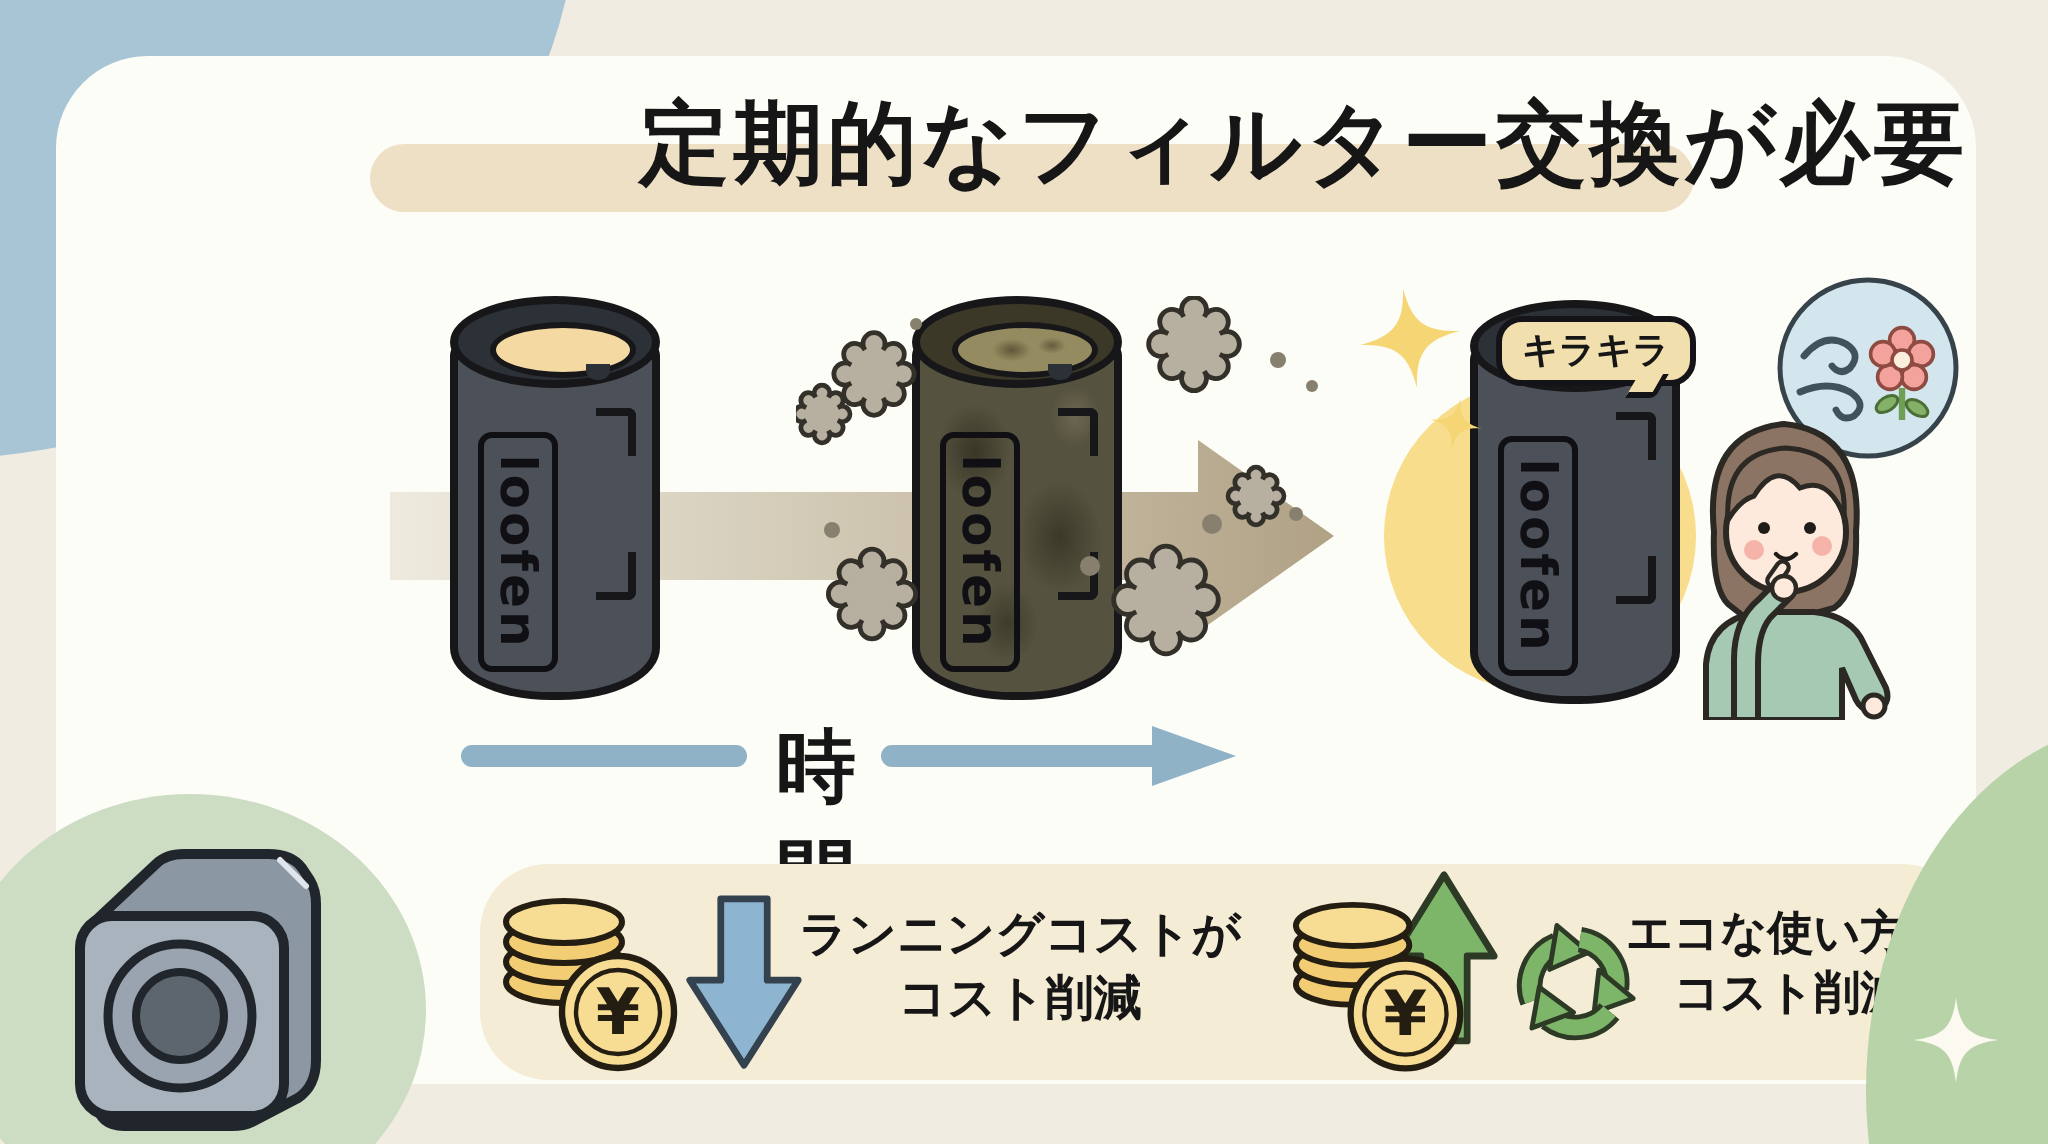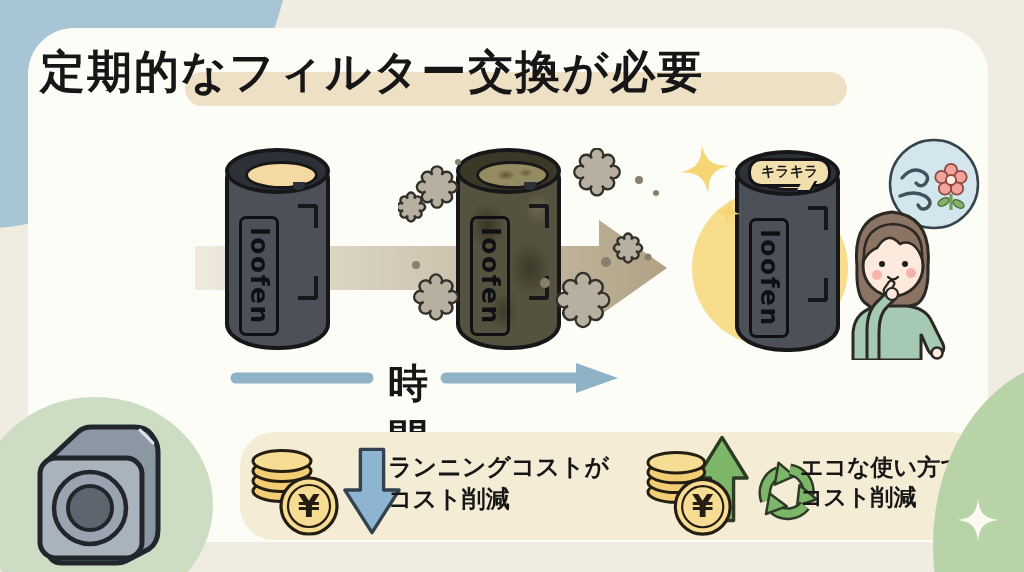--- a/index.html
+++ b/index.html
@@ -6,21 +6,21 @@
   #stage{position:relative;width:1024px;height:572px;overflow:hidden;
          font-family:"DejaVu Sans",sans-serif;color:#161616;}
   .abs{position:absolute;}
   
   .bg-blue{left:-370px;top:-350px;width:660px;height:580px;border-radius:50%;background:#a8c5d6;z-index:0;}
   .card{left:28px;top:28px;width:960px;height:514px;border-radius:46px;background:#fdfdf8;z-index:1;}
   .bg-green-left{left:-23px;top:397px;width:236px;height:216px;border-radius:50%;background:#cdddc3;z-index:2;}
   .bg-green-right{left:933px;top:360px;width:284px;height:370px;border-radius:50%;background:#b9d3a8;z-index:6;}
   
   .title-highlight{left:185px;top:72px;width:662px;height:34px;border-radius:17px;background:#eee0c4;z-index:2;}
-  .title{left:40px;top:42px;width:944px;text-align:left;font-size:45px;font-weight:800;
+  .title{left:40px;top:42px;width:944px;text-align:right;font-size:45px;font-weight:800;
          letter-spacing:2px;z-index:3;white-space:nowrap;}
   
   .aging-arrow{left:195px;top:216px;z-index:3;}
   .yellow-circle{left:692px;top:190px;width:156px;height:156px;border-radius:50%;background:#f8dd8d;z-index:3;}
   
   .filter{position:absolute;width:105px;height:202px;z-index:4;}
   .f-body{position:absolute;left:0;top:22px;width:105px;height:180px;box-sizing:border-box;
           background:#4c5058;border:4px solid #17171a;
           border-radius:8px 8px 50px 50px / 8px 8px 26px 26px;}
   .f-rim{position:absolute;left:0;top:0;width:105px;height:46px;box-sizing:border-box;
@@ -41,31 +41,31 @@
       radial-gradient(26px 34px at 28% 30%,rgba(28,26,14,.5),rgba(0,0,0,0) 70%),
       radial-gradient(30px 40px at 72% 55%,rgba(28,26,14,.45),rgba(0,0,0,0) 70%),
       radial-gradient(22px 28px at 45% 80%,rgba(28,26,14,.4),rgba(0,0,0,0) 70%),
       radial-gradient(18px 22px at 80% 20%,rgba(210,200,160,.18),rgba(0,0,0,0) 70%);}
   .filter.dirty .f-rim{background:#3c3828;}
   .filter.dirty .f-hole{background-color:#958b60;background-image:
       radial-gradient(14px 8px at 40% 50%,rgba(40,36,18,.5),rgba(0,0,0,0) 70%),
       radial-gradient(10px 6px at 70% 40%,rgba(40,36,18,.45),rgba(0,0,0,0) 70%);}
   
   .kira{left:748px;top:158px;background:#f2dfae;border:3px solid #141418;border-radius:13px;
-        padding:2px 10px 3px;font-size:14px;font-weight:700;z-index:6;}
+        padding:2px 10px 3px;font-size:18px;font-weight:700;z-index:6;}
   .kira::after{content:"";position:absolute;right:14px;bottom:-9px;width:12px;height:9px;
         background:#f2dfae;border-right:3px solid #141418;border-bottom:3px solid #141418;
         transform:skewX(-30deg);border-bottom-right-radius:3px;}
   
   .time-arrow{left:228px;top:360px;z-index:3;}
   .time-label{left:370px;top:356px;width:76px;text-align:center;font-size:40px;font-weight:800;z-index:3;}
   .replace-caption{left:650px;top:355px;width:335px;text-align:center;font-size:28px;font-weight:800;z-index:3;white-space:nowrap;}
   
   .panel{left:240px;top:432px;width:745px;height:108px;border-radius:34px;background:#f5ecd5;z-index:3;}
-  .cost-text{z-index:4;font-weight:800;line-height:1.32;}
+  .cost-text{z-index:4;text-align:center;font-weight:800;line-height:1.32;}
   .cost-left{left:388px;top:452px;width:244px;font-size:24px;}
   .cost-right{left:800px;top:452px;width:190px;font-size:23px;}
   .icon{z-index:4;}
   .above{z-index:5;}
   .topmost{z-index:7;}
   svg{display:block;}
   .puff{fill:#b7af9f;stroke:#33302a;stroke-width:2.4;}
   .dust-dot{fill:#87806e;}
 </style>
 </head>

